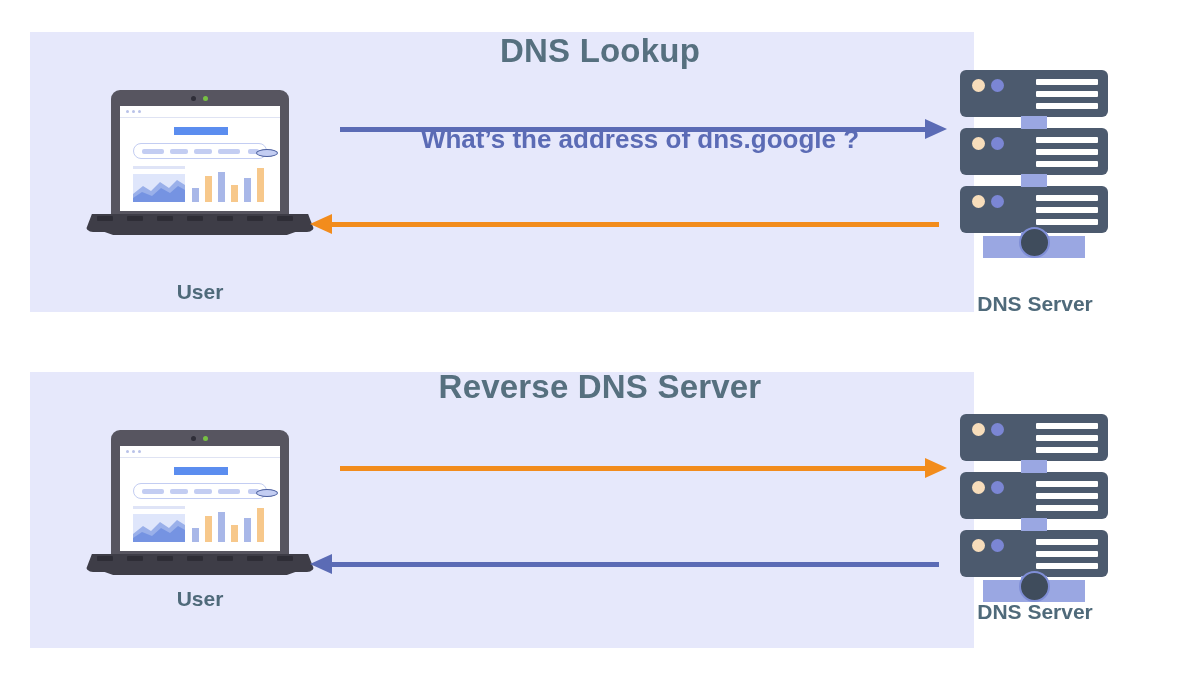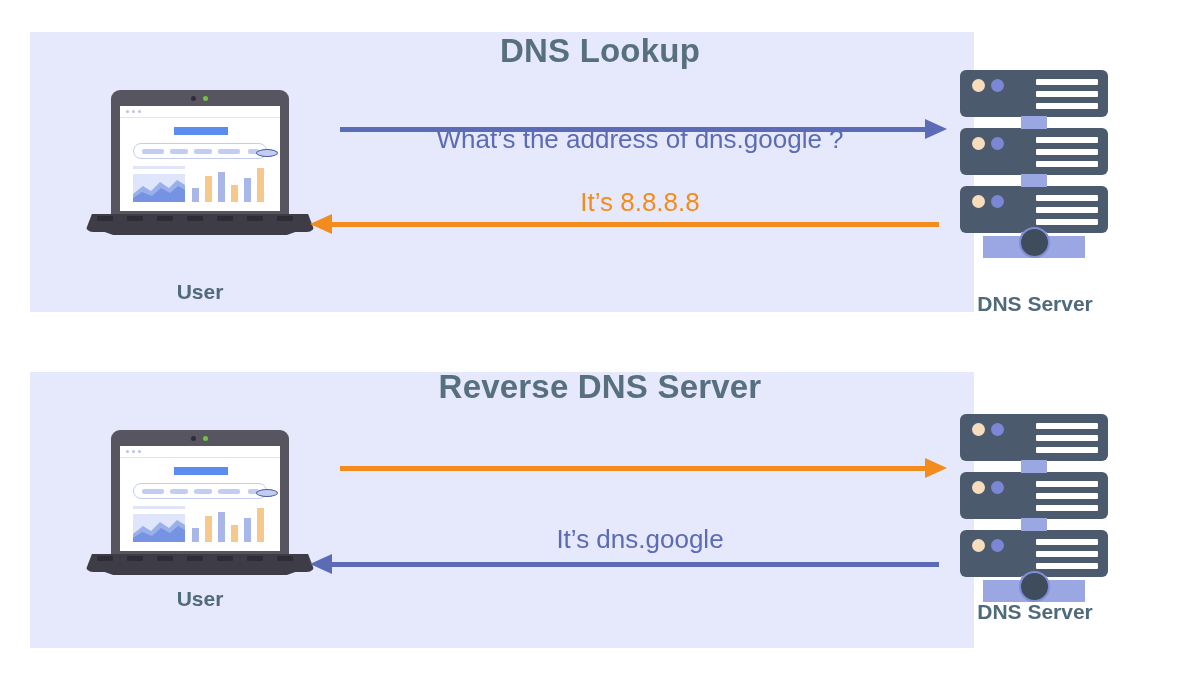--- a/index.html
+++ b/index.html
@@ -273,21 +273,21 @@
     position: absolute;
     top: -8px;
     width: 0; height: 0;
     border-top: 10.5px solid transparent;
     border-bottom: 10.5px solid transparent;
   }
   .arrow-label {
     position: absolute;
     text-align: center;
     font-size: 26px;
-    font-weight: normal;
+    font-weight: bold;
     white-space: nowrap;
   }
   .blue  { color: #5b6bb5; }
   .orange{ color: #f28c1c; }
 </style>
 </head>
 <body>
 
 <section class="panel" id="panel-1">
   <h1 class="panel-title" id="title-1">DNS Lookup</h1>
@@ -343,21 +343,20 @@
     <div class="shadow"></div>
   </div>
   <div class="node-label" style="left:50px; top:248px;">User</div>
 
   <div class="arrow-label blue" style="left:315px; top:92px; width:590px;">What’s the address of dns.google ?</div>
   <div class="arrow" style="left:310px; top:95px;">
     <div class="line" style="width:585px; background:#5b6bb5;"></div>
     <div class="head" style="left:585px; border-left:22px solid #5b6bb5;"></div>
   </div>
 
-  <div class="arrow-label orange" style="left:315px; top:155px; width:590px;">It’s 8.8.8.8</div>
   <div class="arrow" style="left:280px; top:190px;">
     <div class="line" style="left:22px; width:607px; background:#f28c1c;"></div>
     <div class="head" style="left:0px; border-right:22px solid #f28c1c;"></div>
   </div>
 
   <div class="server" style="left:920px; top:38px;">
     <div class="rack">
       <span class="led beige"></span>
       <span class="led purple"></span>
       <span class="slot s1"></span>
@@ -440,21 +439,20 @@
     </div>
     <div class="shadow"></div>
   </div>
   <div class="node-label" style="left:50px; top:215px;">User</div>
 
   <div class="arrow" style="left:310px; top:94px;">
     <div class="line" style="width:585px; background:#f28c1c;"></div>
     <div class="head" style="left:585px; border-left:22px solid #f28c1c;"></div>
   </div>
 
-  <div class="arrow-label blue" style="left:315px; top:152px; width:590px;">It’s dns.google</div>
   <div class="arrow" style="left:280px; top:190px;">
     <div class="line" style="left:22px; width:607px; background:#5b6bb5;"></div>
     <div class="head" style="left:0px; border-right:22px solid #5b6bb5;"></div>
   </div>
 
   <div class="server" style="left:920px; top:42px;">
     <div class="rack">
       <span class="led beige"></span>
       <span class="led purple"></span>
       <span class="slot s1"></span>

